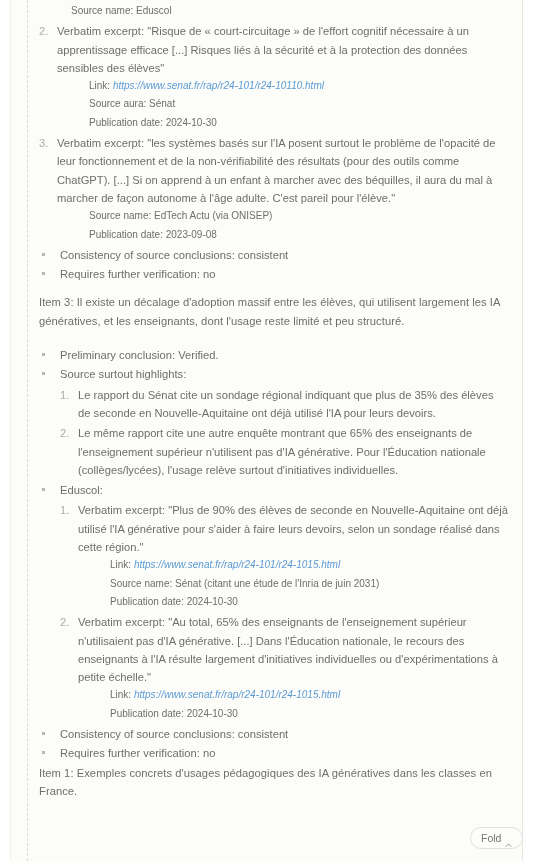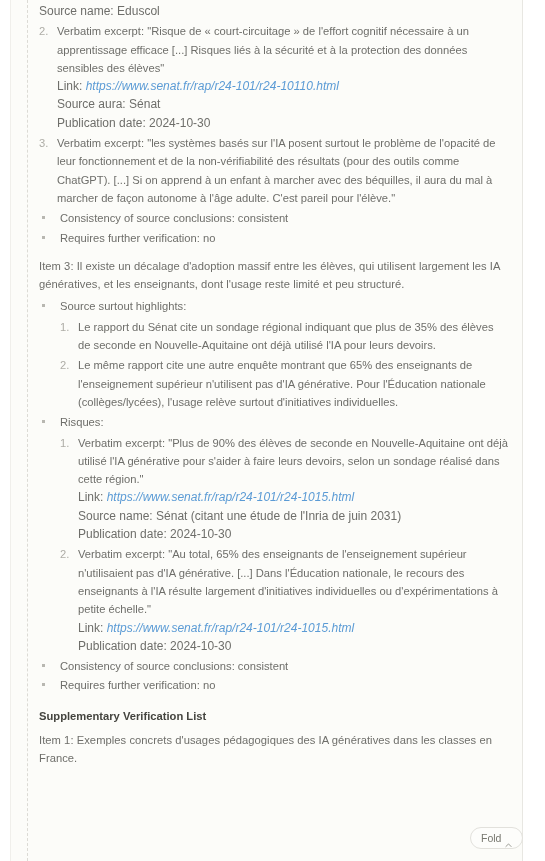--- a/index.html
+++ b/index.html
@@ -58,21 +58,21 @@
   .para {
     color: #6e6e6a;
     font-size: 11.2px;
     line-height: 18.3px;
     margin: 0 0 0 0;
     padding: 0;
     letter-spacing: 0.05px;
   }
   .para.item-head {
     margin-top: 10px;
-    margin-bottom: 4px;
+    margin-bottom: 16px;
   }
   .section-title {
     color: #44443f;
     font-size: 11.2px;
     line-height: 18.3px;
     font-weight: bold;
     margin-top: 12px;
     margin-bottom: 6px;
   }
 
@@ -120,22 +120,23 @@
     position: absolute;
     left: 0;
     top: 0;
     color: #aeada7;
     font-size: 11.2px;
     line-height: 18.3px;
   }
   .nested-ol { margin-left: 21px; }
   .meta-line {
     color: #6e6e6a;
-    font-size: 12px;
-    line-height: 18.3px;
+    font-size: 10px;
+    line-height: 18.3px;
+    margin-left: 32px;
   }
   a.link, .link {
     color: #5b9bd5;
     text-decoration: none;
     word-break: break-all;
     font-style: italic;
   }
 
   
   .fold-btn {
@@ -183,42 +184,45 @@
 
       <ol class="num" start="2" style="counter-reset:n 1;">
         <li>
           <div>Verbatim excerpt: "Risque de « court-circuitage » de l'effort cognitif nécessaire à un apprentissage efficace [...] Risques liés à la sécurité et à la protection des données sensibles des élèves"</div>
           <div class="meta-line"><span>Link: </span><span class="link">https://www.senat.fr/rap/r24-101/r24-10110.html</span></div>
           <div class="meta-line">Source aura: Sénat</div>
           <div class="meta-line">Publication date: 2024-10-30</div>
         </li>
         <li>
           <div>Verbatim excerpt: "les systèmes basés sur l'IA posent surtout le problème de l'opacité de leur fonctionnement et de la non-vérifiabilité des résultats (pour des outils comme ChatGPT). [...] Si on apprend à un enfant à marcher avec des béquilles, il aura du mal à marcher de façon autonome à l'âge adulte. C'est pareil pour l'élève."</div>
+          <div class="meta-line">Source name: EdTech Actu (via ONISEP)</div>
+          <div class="meta-line">Publication date: 2023-09-08</div>
         </li>
       </ol>
 
       <ul class="sq">
         <li><span class="sqmark"></span><span>Consistency of source conclusions: consistent</span></li>
         <li><span class="sqmark"></span><span>Requires further verification: no</span></li>
       </ul>
     </div>
 
     <div>
       <div class="para item-head">Item 3: Il existe un décalage d'adoption massif entre les élèves, qui utilisent largement les IA génératives, et les enseignants, dont l'usage reste limité et peu structuré.</div>
 
       <ul class="sq">
+        <li><span class="sqmark"></span><span>Preliminary conclusion: Verified.</span></li>
 
         <li><span class="sqmark"></span><span>Source surtout highlights:</span>
           <ol class="num nested-ol">
             <li>Le rapport du Sénat cite un sondage régional indiquant que plus de 35% des élèves de seconde en Nouvelle-Aquitaine ont déjà utilisé l'IA pour leurs devoirs.</li>
             <li>Le même rapport cite une autre enquête montrant que 65% des enseignants de l'enseignement supérieur n'utilisent pas d'IA générative. Pour l'Éducation nationale (collèges/lycées), l'usage relève surtout d'initiatives individuelles.</li>
           </ol>
         </li>
 
-        <li><span class="sqmark"></span><span>Risques:</span>
+        <li><span class="sqmark"></span><span>Eduscol:</span>
           <ol class="num nested-ol">
             <li>
               <div>Verbatim excerpt: "Plus de 90% des élèves de seconde en Nouvelle-Aquitaine ont déjà utilisé l'IA générative pour s'aider à faire leurs devoirs, selon un sondage réalisé dans cette région."</div>
               <div class="meta-line"><span>Link: </span><span class="link">https://www.senat.fr/rap/r24-101/r24-1015.html</span></div>
               <div class="meta-line">Source name: Sénat (citant une étude de l'Inria de juin 2031)</div>
               <div class="meta-line">Publication date: 2024-10-30</div>
             </li>
             <li>
               <div>Verbatim excerpt: "Au total, 65% des enseignants de l'enseignement supérieur n'utilisaient pas d'IA générative. [...] Dans l'Éducation nationale, le recours des enseignants à l'IA résulte largement d'initiatives individuelles ou d'expérimentations à petite échelle."</div>
               <div class="meta-line"><span>Link: </span><span class="link">https://www.senat.fr/rap/r24-101/r24-1015.html</span></div>
@@ -226,21 +230,20 @@
             </li>
           </ol>
         </li>
 
         <li><span class="sqmark"></span><span>Consistency of source conclusions: consistent</span></li>
         <li><span class="sqmark"></span><span>Requires further verification: no</span></li>
       </ul>
     </div>
 
     <div>
-      <div class="section-title">Supplementary Verification List</div>
       <div class="para">Item 1: Exemples concrets d'usages pédagogiques des IA génératives dans les classes en France.</div>
 
     </div>
 
   </div>
 
   <div class="fold-btn">
     <span>Fold</span>
     <span class="chev">
       <svg width="7" height="7" viewBox="0 0 8 8" fill="none" xmlns="http://www.w3.org/2000/svg">

